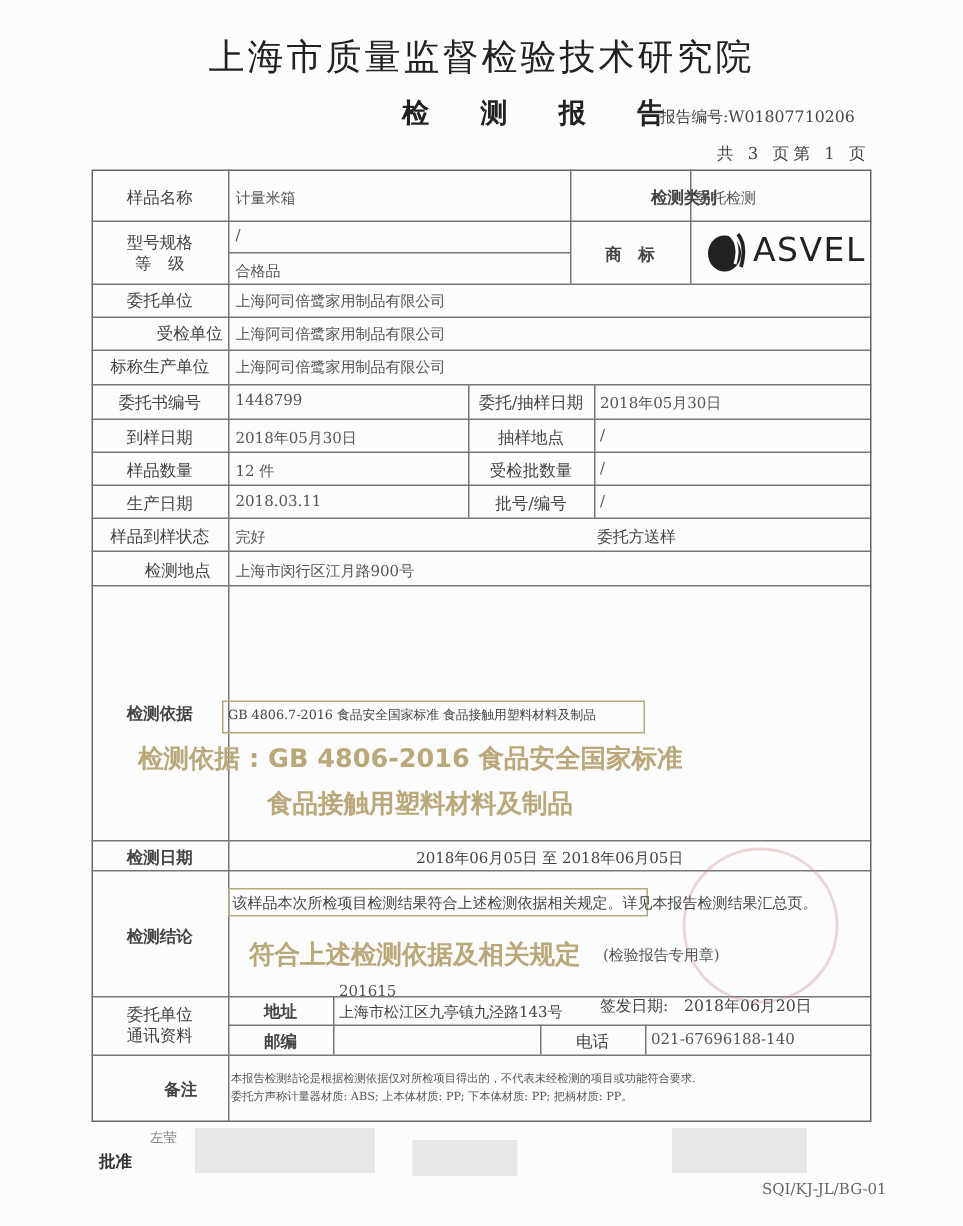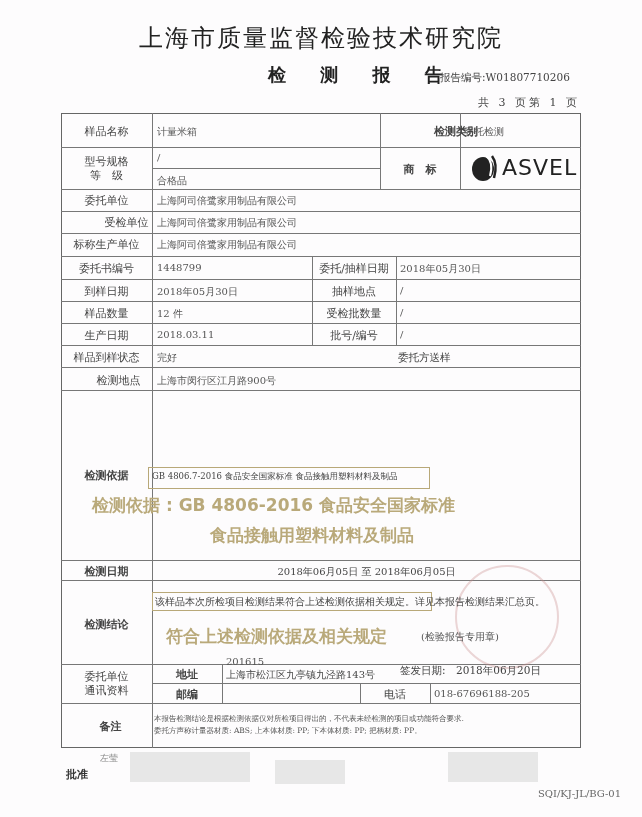--- a/index.html
+++ b/index.html
@@ -113,44 +113,44 @@
 <div class="abs cell-text" style="left:157px;top:351px;">完好</div>
 <div class="abs cell-text" style="left:398px;top:351px;font-size:10.5px;color:#444;">委托方送样</div>
 
 <div class="abs label" style="left:61px;width:91px;top:373px;margin-left:12px;">检测地点</div>
 <div class="abs cell-text" style="left:157px;top:374px;">上海市闵行区江月路900号</div>
 
 <div class="abs label" style="left:61px;width:91px;top:468px;font-weight:bold;">检测依据</div>
 <div class="abs hl" style="left:148px;top:467px;width:280px;height:20px;"></div>
 <div class="abs cell-text" style="left:152px;top:471px;font-size:8.5px;color:#444;">GB 4806.7-2016 食品安全国家标准 食品接触用塑料材料及制品</div>
 <div class="abs annot" style="left:92px;top:494px;font-size:17px;">检测依据 : GB 4806-2016 食品安全国家标准</div>
-<div class="abs annot" style="left:178px;top:524px;font-size:17px;margin-left:32px;">食品接触用塑料材料及制品</div>
+<div class="abs annot" style="left:178px;top:524px;font-size:17px;">食品接触用塑料材料及制品</div>
 
 <div class="abs label" style="left:61px;width:91px;top:564px;font-weight:bold;">检测日期</div>
 <div class="abs cell-text" style="left:152px;width:429px;text-align:center;top:565px;color:#444;">2018年06月05日 至 2018年06月05日</div>
 
 <div class="abs stamp" style="left:455px;top:565px;width:100px;height:100px;"></div>
 <div class="abs label" style="left:61px;width:91px;top:617px;font-weight:bold;">检测结论</div>
 <div class="abs hl" style="left:152px;top:592px;width:278px;height:17px;"></div>
 <div class="abs cell-text" style="left:155px;top:595px;font-size:10px;color:#444;">该样品本次所检项目检测结果符合上述检测依据相关规定。详见本报告检测结果汇总页。</div>
-<div class="abs cell-text" style="left:421px;top:630px;color:#555;">(检验报告专用章)</div>
+<div class="abs cell-text" style="left:402px;top:630px;color:#555;">(检验报告专用章)</div>
 <div class="abs annot" style="left:166px;top:625px;font-size:17px;">符合上述检测依据及相关规定</div>
 <div class="abs cell-text" style="left:400px;top:664px;font-size:10.5px;color:#444;">签发日期:　2018年06月20日</div>
 
 <div class="abs label" style="left:61px;width:91px;top:669px;">委托单位</div>
 <div class="abs label" style="left:61px;width:91px;top:683px;">通讯资料</div>
 <div class="abs label" style="left:152px;width:70px;top:667px;font-weight:bold;">地址</div>
 <div class="abs cell-text" style="left:226px;top:668px;color:#444;">上海市松江区九亭镇九泾路143号</div>
 <div class="abs label" style="left:152px;width:70px;top:687px;font-weight:bold;">邮编</div>
 <div class="abs cell-text" style="left:226px;top:656px;">201615</div>
 <div class="abs label" style="left:360px;width:70px;top:687px;">电话</div>
-<div class="abs cell-text" style="left:434px;top:688px;">018-67696188-205</div>
+<div class="abs cell-text" style="left:434px;top:688px;">021-67696188-140</div>
 
-<div class="abs label" style="left:65px;width:91px;top:719px;font-weight:bold;">备注</div>
+<div class="abs label" style="left:75px;width:91px;top:719px;font-weight:bold;">备注</div>
 <div class="abs cell-text" style="left:154px;top:714px;font-size:7.5px;color:#555;">本报告检测结论是根据检测依据仅对所检项目得出的，不代表未经检测的项目或功能符合要求.</div>
 <div class="abs cell-text" style="left:154px;top:726px;font-size:7.5px;color:#555;">委托方声称计量器材质: ABS; 上本体材质: PP; 下本体材质: PP; 把柄材质: PP。</div>
 
 <div class="abs cell-text" style="left:66px;top:767px;font-size:11px;color:#333;font-weight:bold;">批准</div>
 <div class="abs cell-text" style="left:100px;top:752px;font-size:9px;color:#888;">左莹</div>
 <div class="abs blur" style="left:130px;top:752px;width:120px;height:30px;"></div>
 <div class="abs blur" style="left:275px;top:760px;width:70px;height:24px;"></div>
 <div class="abs blur" style="left:448px;top:752px;width:90px;height:30px;"></div>
-<div class="abs cell-text" style="left:538px;top:788px;font-size:10px;color:#666;">SQI/KJ-JL/BG-01</div>
+<div class="abs cell-text" style="left:508px;top:788px;font-size:10px;color:#666;">SQI/KJ-JL/BG-01</div>
 
 </body></html>

